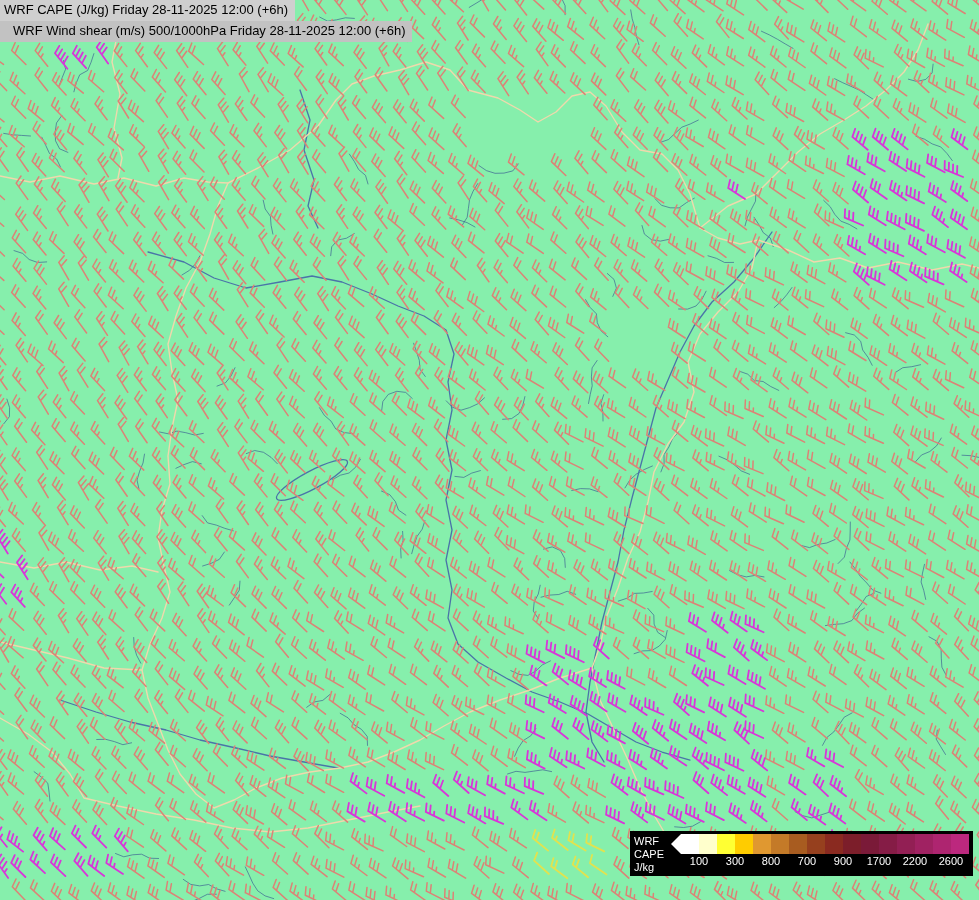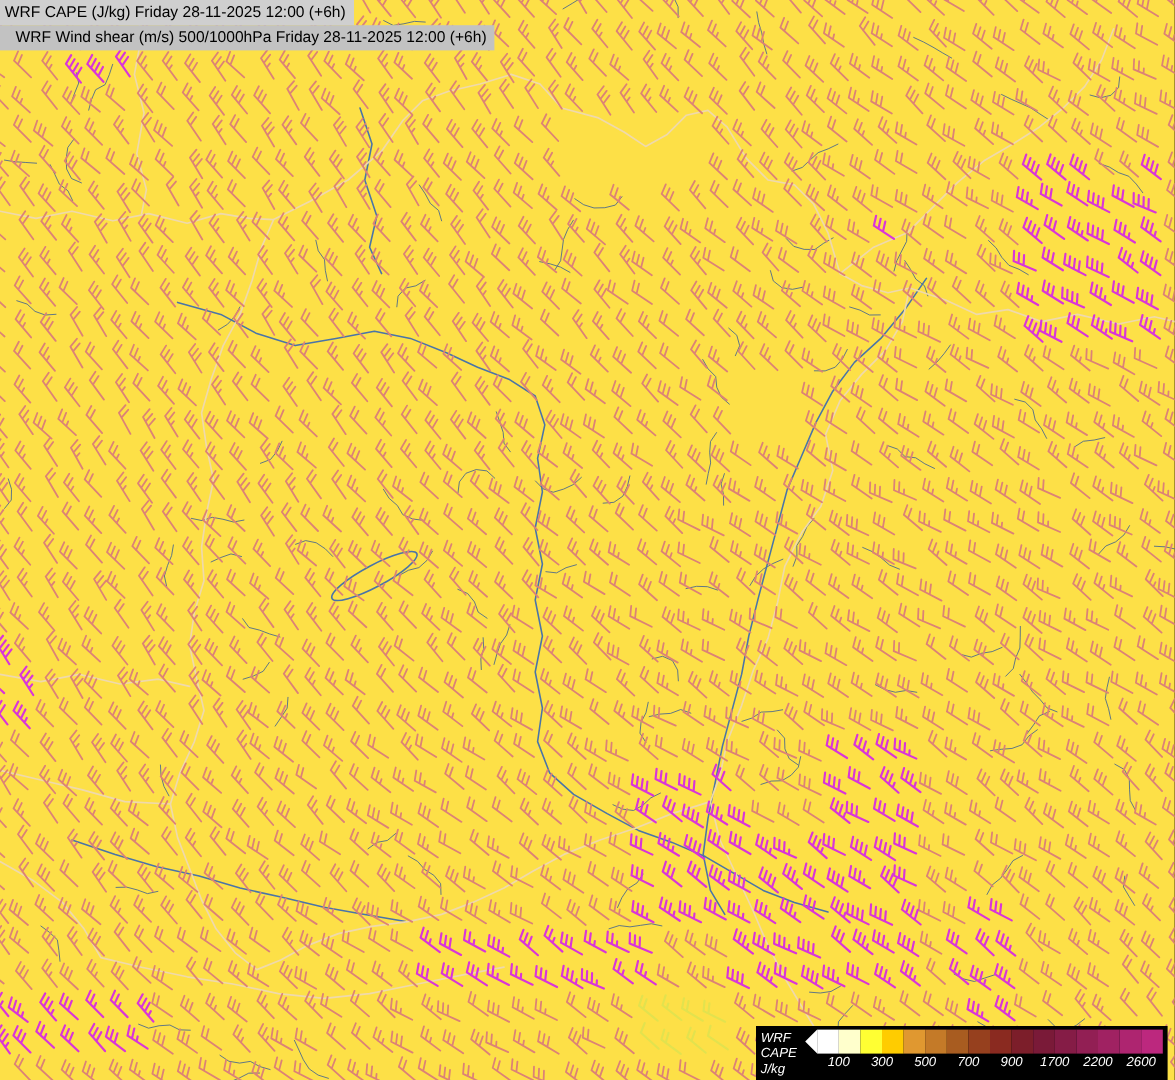--- a/index.html
+++ b/index.html
@@ -1,24 +1,24 @@
 <!DOCTYPE html>
 <html><head>
 <meta charset="utf-8">
 <style>
   html,body{margin:0;padding:0;background:#000;}
   body{width:979px;height:900px;overflow:hidden;font-family:"Liberation Sans",sans-serif;}
-  #stage{position:relative;width:979px;height:900px;background:#fde047;}
+  #stage{position:relative;width:979px;height:900px;background:#86efac;}
   #map{position:absolute;left:0;top:0;}
   .title-bar{position:absolute;left:0;color:#000;font-size:13px;line-height:16px;
              padding:2px 7px 3px 4px;white-space:nowrap;}
   #title1{top:0;background:#cfcfcf;z-index:5;}
   #title2{top:21px;background:#c2c2c2;z-index:5;padding-left:13px;}
-  #legend{position:absolute;right:6px;bottom:0;display:flex;align-items:flex-start;
-          background:#000;padding:3px 4px 2px 4px;z-index:5;font-style:italic;}
+  #legend{position:absolute;right:6px;bottom:24px;display:flex;align-items:flex-start;
+          background:#000;padding:3px 4px 2px 4px;z-index:5;}
   #legend .lbl{color:#fff;font-size:11px;line-height:13px;margin-right:7px;padding-top:1px;}
   #swatches{display:flex;height:20px;align-items:center;}
   .swatch{width:18px;height:20px;}
   .arrow-left{width:0;height:0;border-top:10px solid transparent;border-bottom:10px solid transparent;
               border-right:10px solid #fff;}
   #ticks{display:flex;padding-left:10px;}
   .tick{width:36px;text-align:center;color:#fff;font-size:11px;line-height:15px;}
 </style>
 </head>
 <body>
@@ -70,21 +70,21 @@
           <div class="swatch" style="background: rgb(122, 26, 56);"></div>
           <div class="swatch" style="background: rgb(133, 28, 70);"></div>
           <div class="swatch" style="background: rgb(146, 31, 84);"></div>
           <div class="swatch" style="background: rgb(160, 34, 98);"></div>
           <div class="swatch" style="background: rgb(174, 37, 112);"></div>
           <div class="swatch" style="background: rgb(188, 40, 126);"></div>
         </div>
       <div id="ticks">
           <div class="tick">100</div>
           <div class="tick">300</div>
-          <div class="tick">500</div>
+          <div class="tick">800</div>
           <div class="tick">700</div>
           <div class="tick">900</div>
           <div class="tick">1700</div>
           <div class="tick">2200</div>
           <div class="tick">2600</div>
         </div>
     </div>
   </div>
 </div>
 

